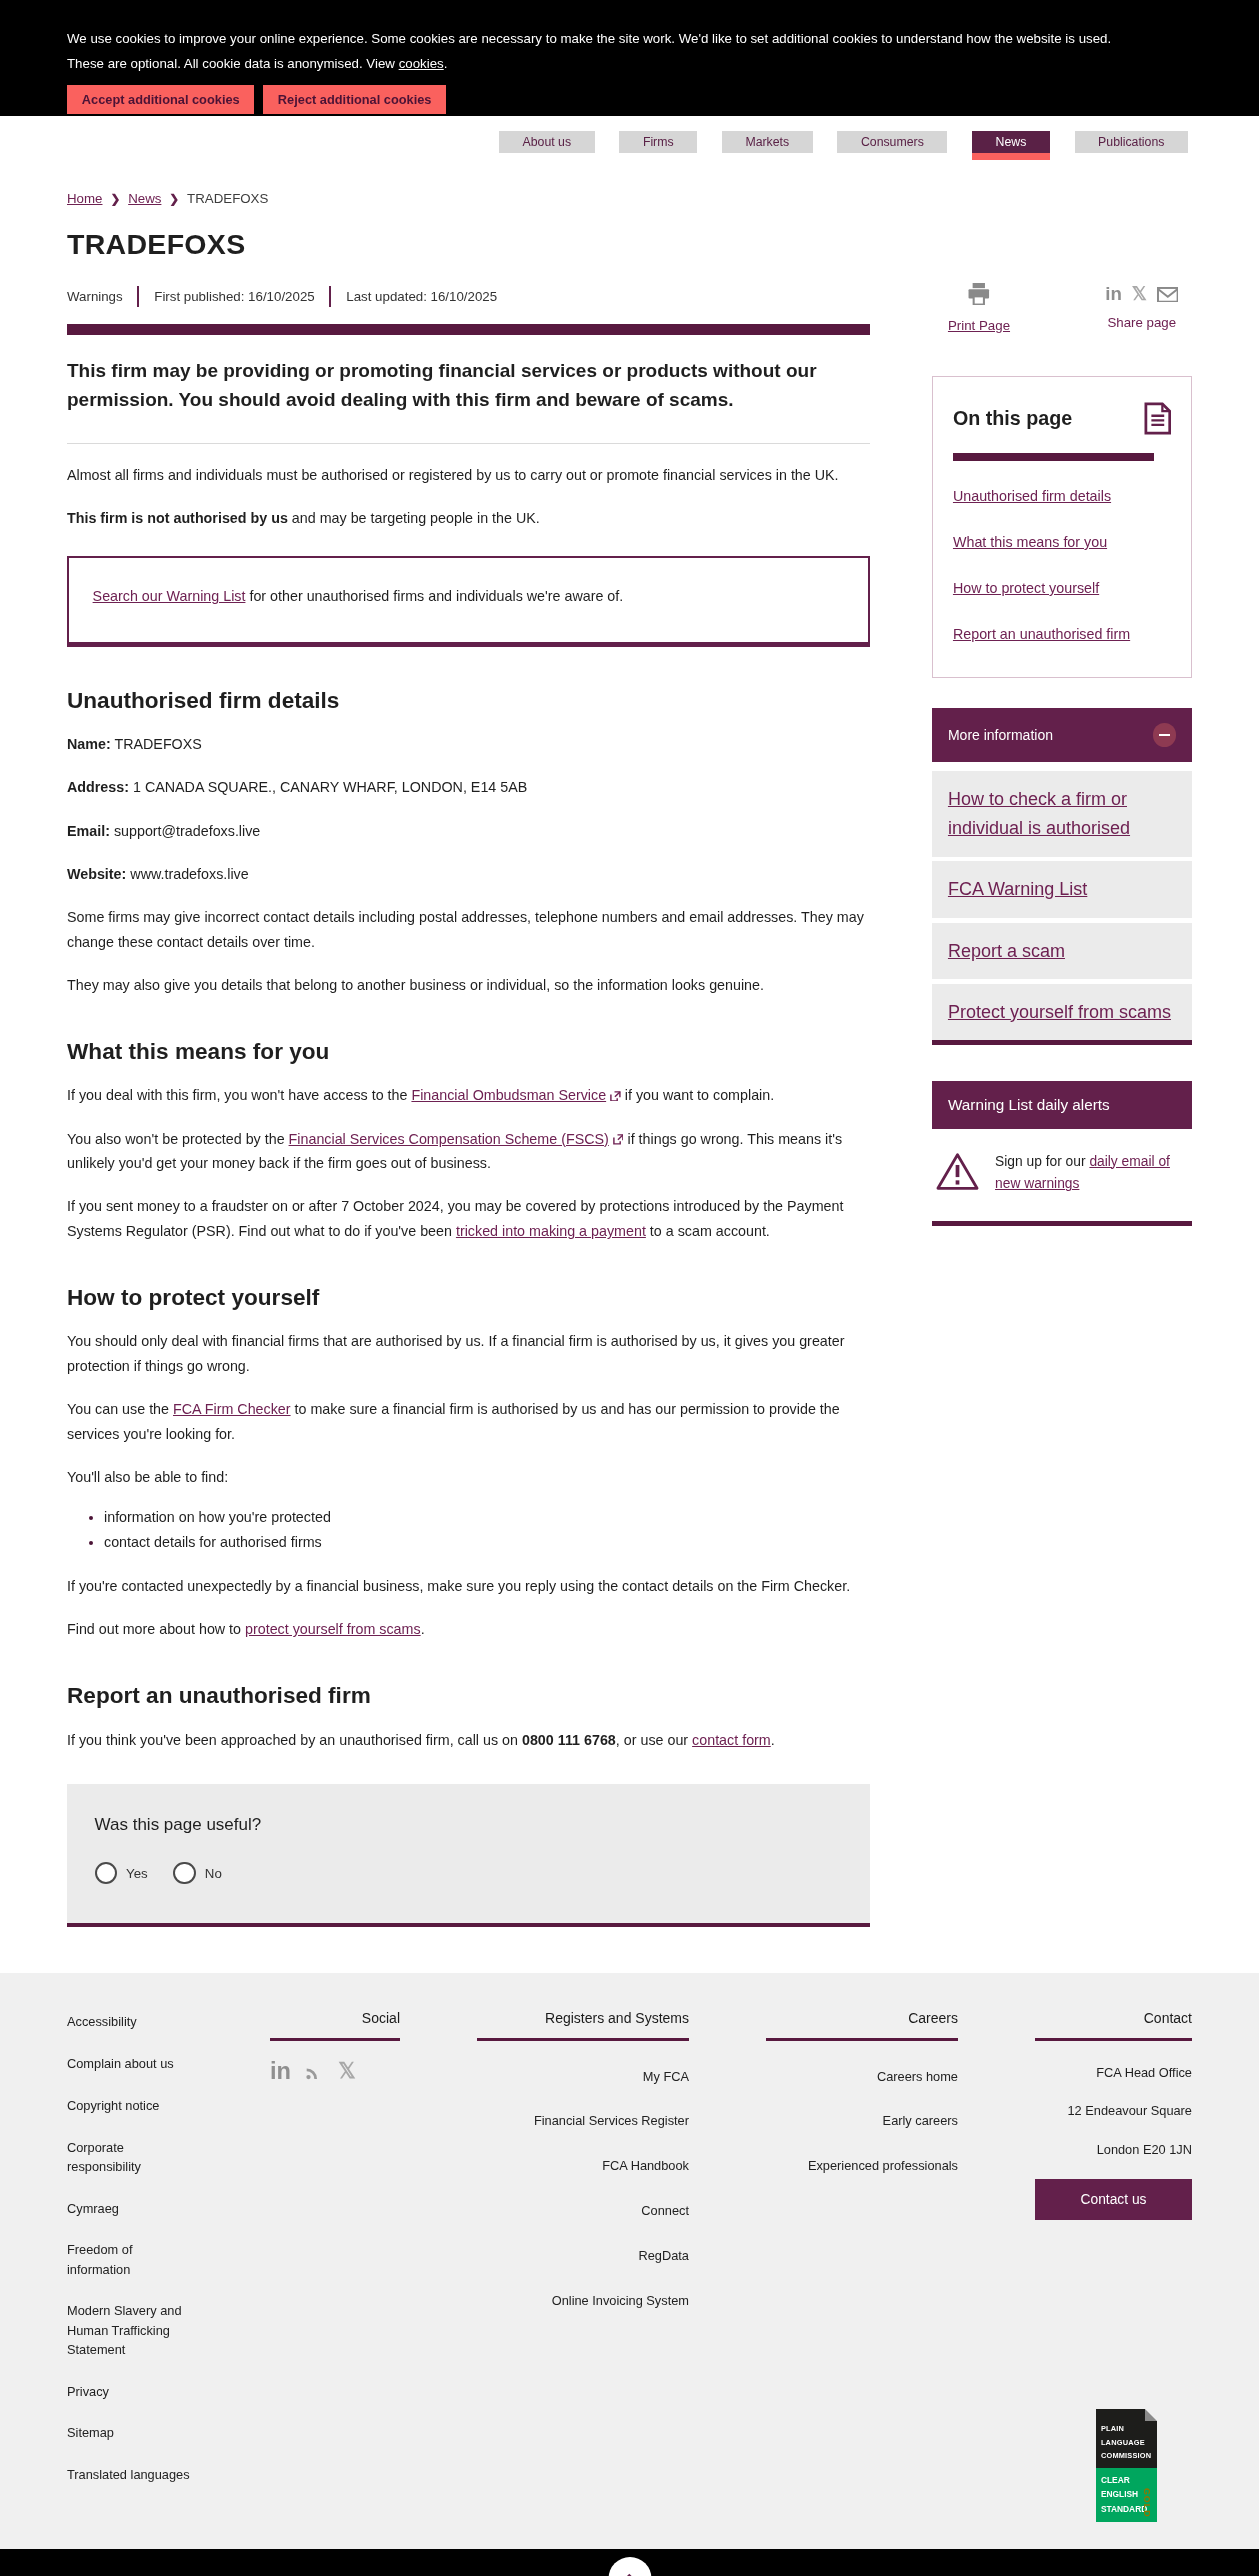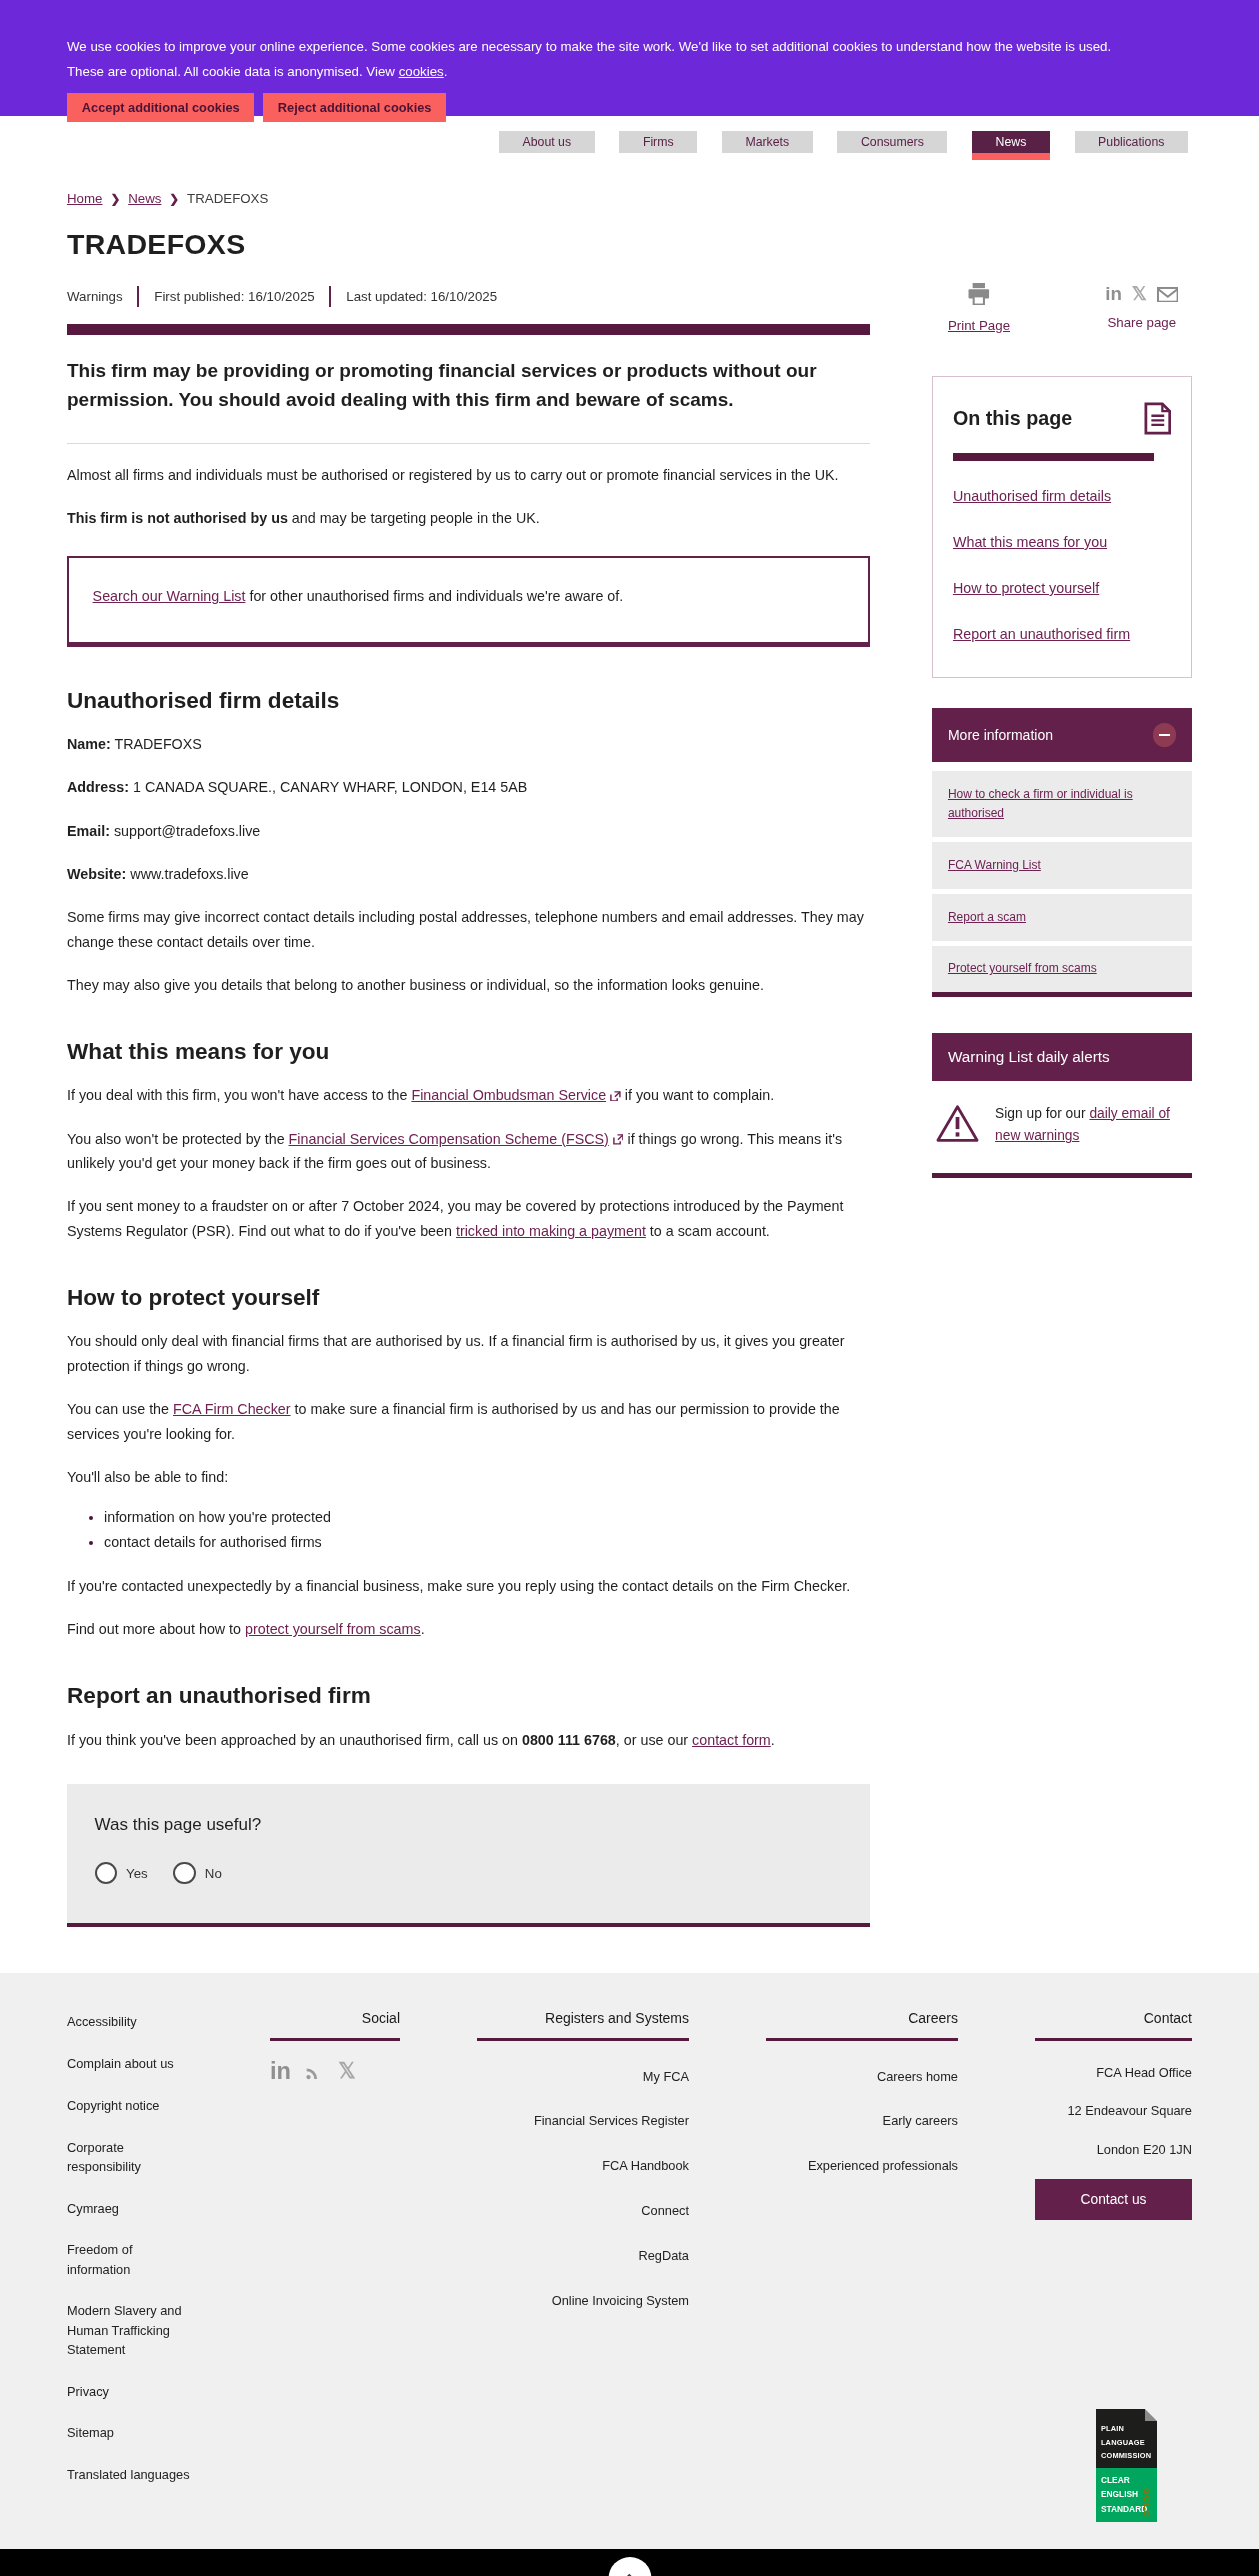--- a/index.html
+++ b/index.html
@@ -12,21 +12,21 @@
     --footer-gray:#f0f0f0;
     --icon-gray:#8f8f8f;
     --text:#1f1f1f;
   }
   *{box-sizing:border-box;}
   html,body{margin:0;padding:0;}
   body{width:1259px;background:#fff;color:var(--text);font-family:"Liberation Sans",sans-serif;}
   a{color:var(--link);}
 
   
-  .cookie{background:#6d28d9;color:#fff;height:116px;padding:35px 67px 0;font-size:13.3px;line-height:24.6px;}
+  .cookie{background:#000000;color:#fff;height:116px;padding:27px 67px 0;font-size:13.3px;line-height:24.6px;}
   .cookie p{margin:0;max-width:1082px;}
   .cookie a{color:#fff;}
   .cookie-buttons{margin-top:8.9px;}
   .cookie-btn{display:inline-block;background:var(--coral);color:#4b1336;border:none;font-family:inherit;font-size:12.8px;font-weight:bold;padding:6.9px 14.8px;margin-right:4.9px;cursor:pointer;}
 
   
   .navrow{display:flex;justify-content:flex-end;padding:3px 71px 0;height:49px;background:#fff;align-items:center;}
   .tab{position:relative;background:var(--tab-gray);color:#5a2146;font-size:12.3px;height:22.6px;line-height:22.6px;padding:0 23.6px;margin-left:24.6px;text-decoration:none;white-space:nowrap;}
   .tab.active{background:#5a2146;color:#fff;}
   .tab.active::after{content:"";position:absolute;left:0;right:0;top:22.6px;height:6.9px;background:var(--coral);}
@@ -67,21 +67,21 @@
   .onpage-head{display:flex;justify-content:space-between;align-items:center;}
   .onpage-title{font-size:19.7px;font-weight:bold;text-align:center;}
   .onpage-bar{height:7.9px;background:var(--maroon-dark);margin-top:18.7px;width:92%;}
   .onpage-links a{display:block;margin-top:24.6px;font-size:14.3px;line-height:1.5;color:var(--link);}
 
   
   .moreinfo{margin-top:30.5px;border-bottom:5.9px solid var(--maroon-dark);}
   .mi-head{background:var(--maroon);color:#fff;font-size:14px;padding:14.8px 15.7px;display:flex;justify-content:space-between;align-items:center;}
   .minus-btn{width:23.6px;height:23.6px;border-radius:50%;background:#8e3a52;position:relative;border:none;cursor:pointer;}
   .minus-btn::after{content:"";position:absolute;left:5.9px;top:10.8px;width:11.8px;height:2.5px;background:#fff;}
-  .mi-item{display:block;background:var(--panel-gray);padding:13.8px 15.7px;margin-top:4.9px;font-size:12px;line-height:1.6;color:var(--link);}
+  .mi-item{display:block;background:var(--panel-gray);padding:13.8px 15.7px;margin-top:4.9px;font-size:18px;line-height:1.6;color:var(--link);}
   .mi-item:first-of-type{margin-top:9.8px;}
 
   
   .alerts{margin-top:36px;border-bottom:5.9px solid var(--maroon-dark);}
   .al-head{background:var(--maroon);color:#fff;font-size:15.3px;padding:14.8px 15.7px;}
   .al-body{display:flex;gap:13.8px;padding:21.6px 2px 24.6px;align-items:flex-start;font-size:13.8px;line-height:1.65;}
 
   
   .feedback{background:var(--panel-gray);border-bottom:4.9px solid var(--maroon-dark);margin-top:31.5px;padding:31.5px 27.6px 39px;}
   .feedback-q{font-size:17px;font-weight:normal;margin:0;}

